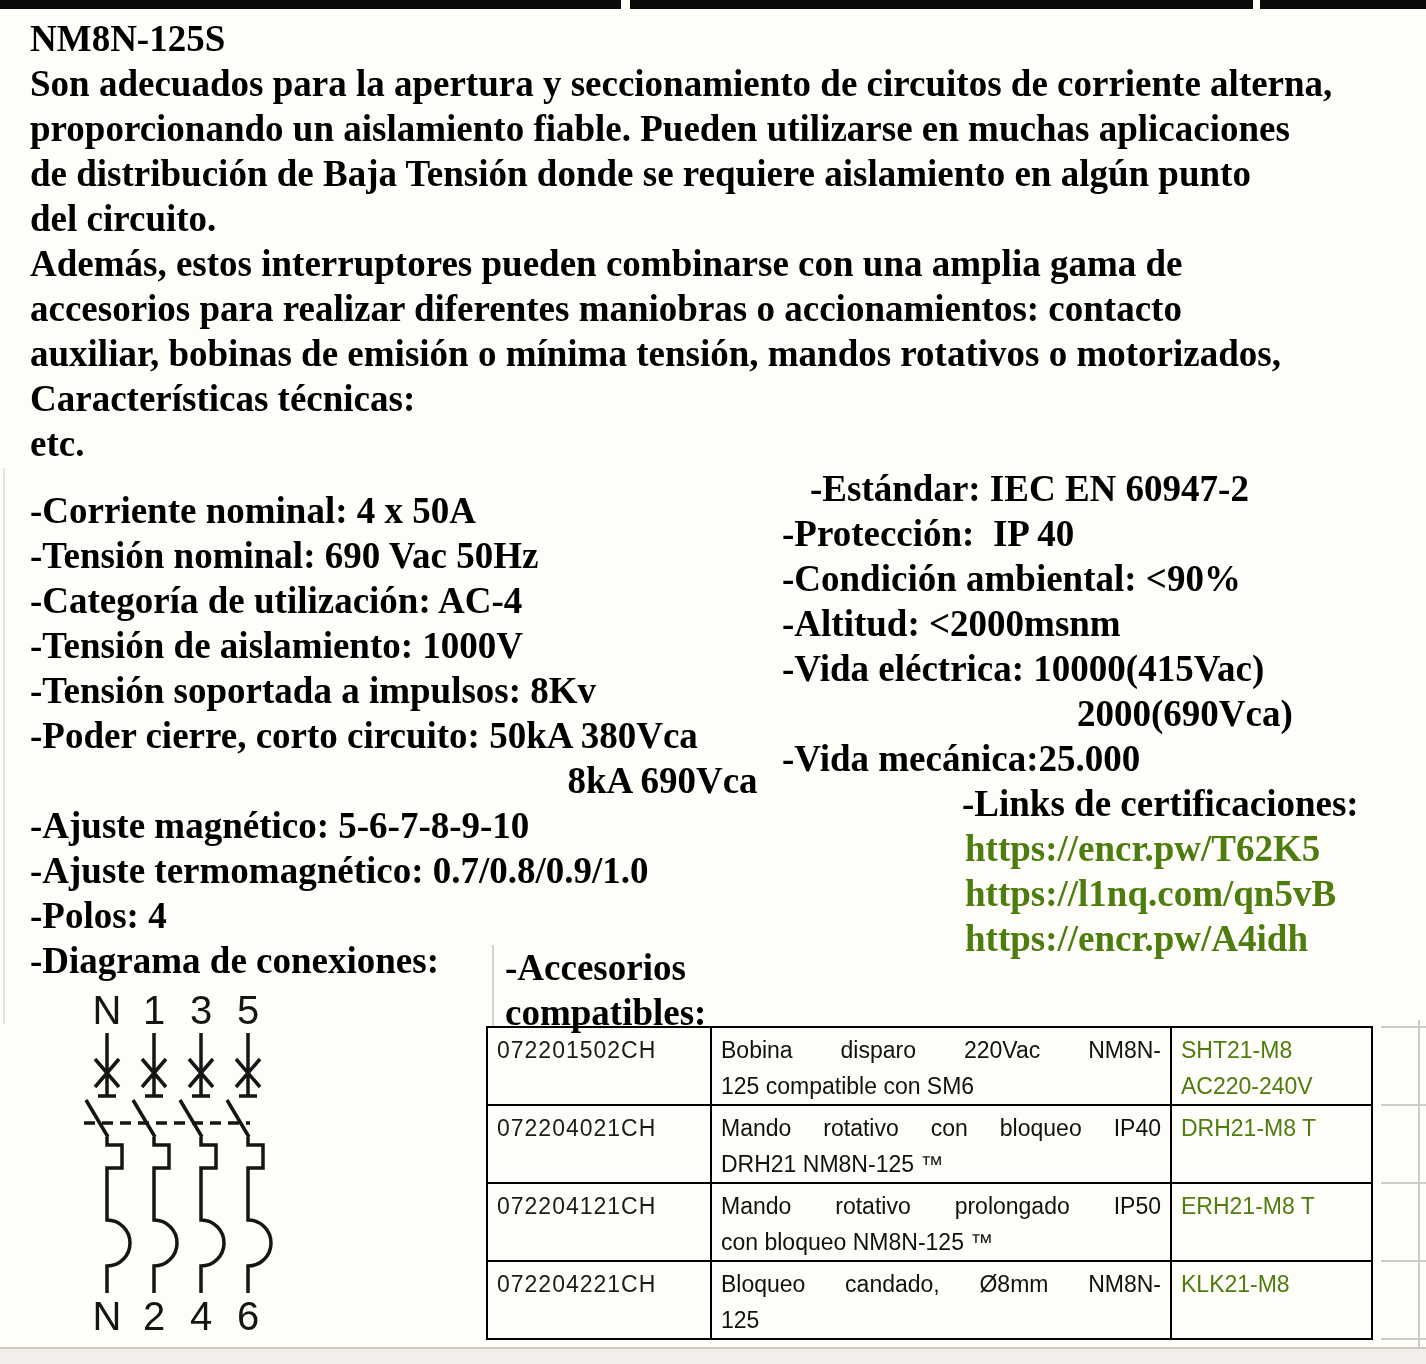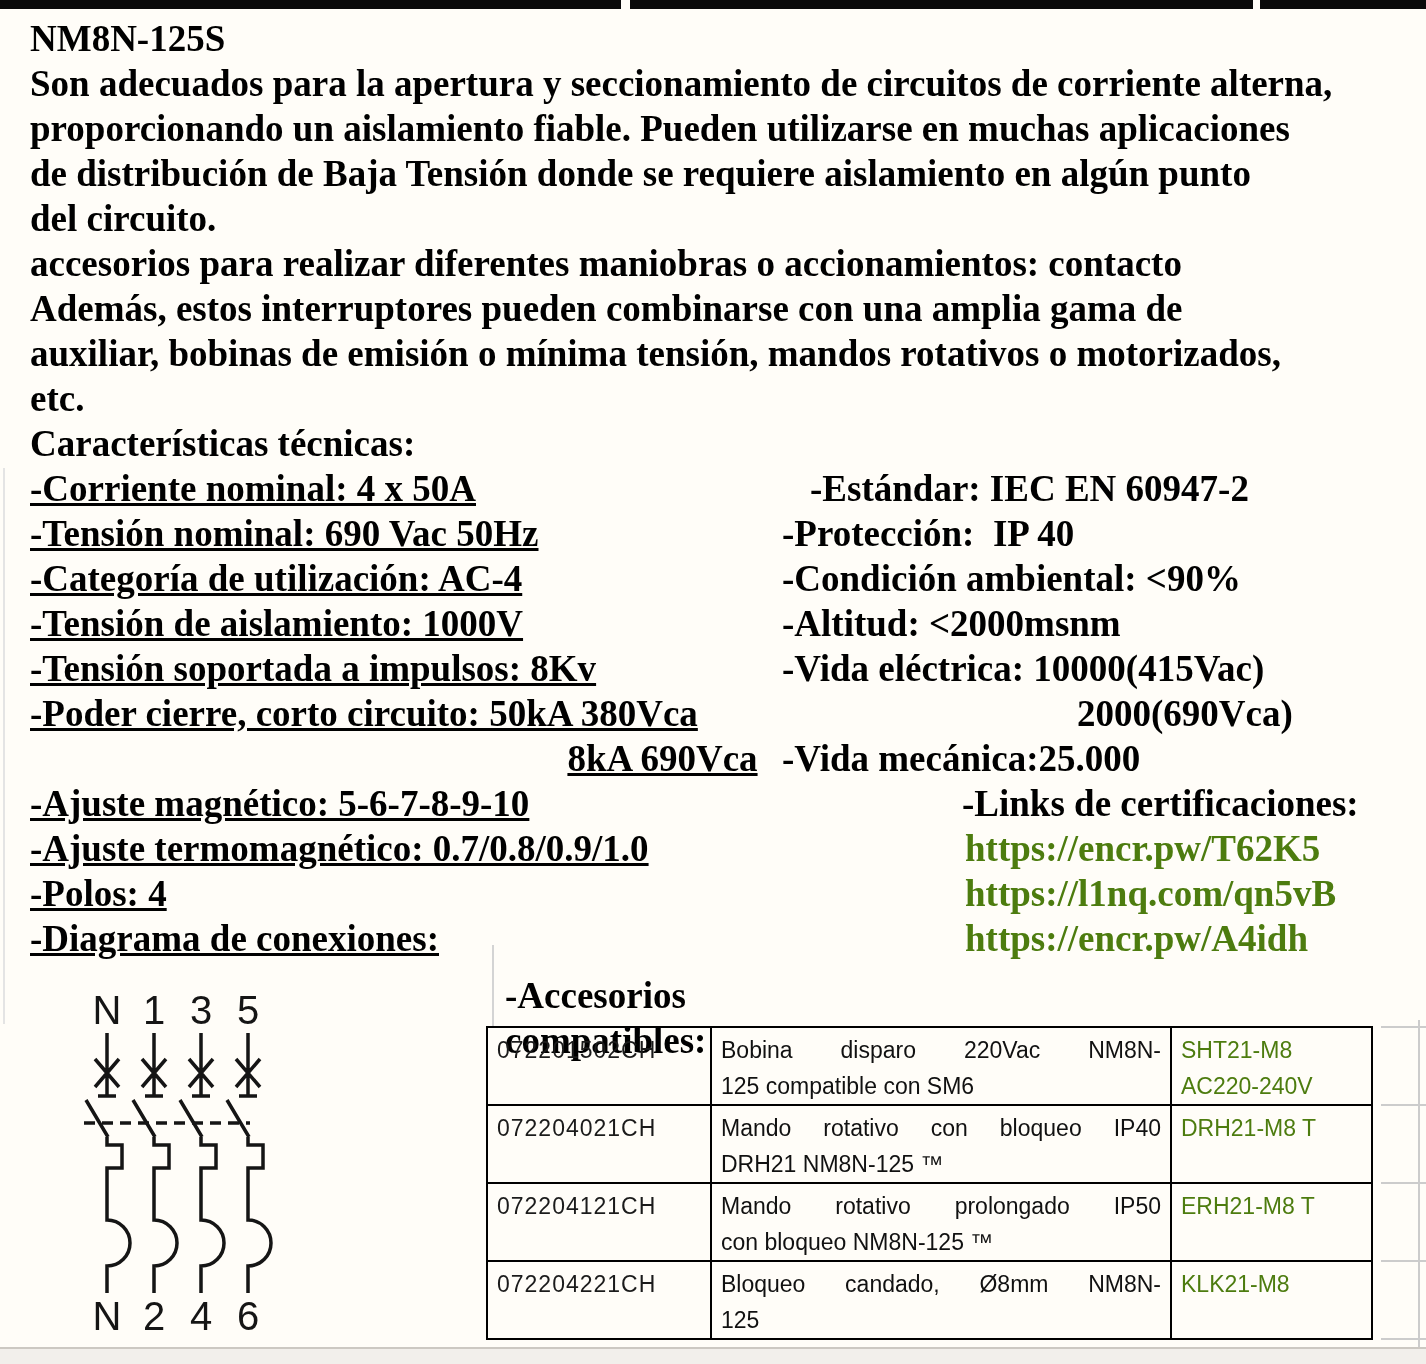--- a/index.html
+++ b/index.html
@@ -9,33 +9,33 @@
   
   .topstrip{position:absolute;left:0;top:0;width:1426px;height:9px;
     background:
       repeating-linear-gradient(90deg,#0a0a0a 0 78px,rgba(0,0,0,0) 78px 90px),
       repeating-linear-gradient(90deg,#0a0a0a 0 147px,rgba(0,0,0,0) 147px 158px);}
 
   .line{height:45px;line-height:45px;white-space:pre;}
   .serif-b{font-size:37px;font-weight:700;}
 
   .textblock{position:absolute;left:30px;top:16px;width:1386px;}
-  .specs-left{position:absolute;left:30px;top:466px;width:760px;text-decoration:underline;}
+  .specs-left{position:absolute;left:30px;top:488px;width:760px;}
   .specs-right{position:absolute;left:782px;top:466px;width:640px;}
 
   .ind15{padding-left:15px;}
   .ind28{padding-left:28px;}
   .ind180{padding-left:180px;}
   .ind183{padding-left:183px;}
   .ind295{padding-left:295px;}
   .ind505{padding-left:505px;text-align:center;}
 
   a.link{display:block;color:#4d7c0f;text-decoration:none;cursor:pointer;}
 
-  .accesorios{position:absolute;left:505px;top:945px;margin-top:28px;}
+  .accesorios{position:absolute;left:505px;top:945px;}
 
   .diagram{position:absolute;left:50px;top:978px;}
   .diagram path,.diagram line{stroke:#151515;stroke-width:3.5;fill:none;}
   .diagram text{font-family:"Liberation Sans",sans-serif;font-size:40px;fill:#151515;text-anchor:middle;}
 
   table.acc-table{position:absolute;left:486px;top:1026px;border-collapse:collapse;table-layout:fixed;}
   table.acc-table td{border:2px solid #000;vertical-align:top;padding:4px 9px 0 9px;
       font-family:"Liberation Sans",sans-serif;font-size:23px;line-height:36px;}
   td.c-code{width:204px;color:#1b1b1b;letter-spacing:1px;}
   td.c-desc{width:440px;color:#111;}
@@ -58,25 +58,25 @@
 
   <div class="topstrip"></div>
   <div class="gl gl-left"></div>
 
   <div class="textblock serif-b">
     <div class="line">NM8N-125S</div>
     <div class="line">Son adecuados para la apertura y seccionamiento de circuitos de corriente alterna,</div>
     <div class="line">proporcionando un aislamiento fiable. Pueden utilizarse en muchas aplicaciones</div>
     <div class="line">de distribución de Baja Tensión donde se requiere aislamiento en algún punto</div>
     <div class="line">del circuito.</div>
+    <div class="line">Además, estos interruptores pueden combinarse con una amplia gama de</div>
     <div class="line">accesorios para realizar diferentes maniobras o accionamientos: contacto</div>
-    <div class="line">Además, estos interruptores pueden combinarse con una amplia gama de</div>
     <div class="line">auxiliar, bobinas de emisión o mínima tensión, mandos rotativos o motorizados,</div>
+    <div class="line">Características técnicas:</div>
     <div class="line">etc.</div>
-    <div class="line">Características técnicas:</div>
   </div>
 
   <div class="specs-left serif-b">
     <div class="line">-Corriente nominal: 4 x 50A</div>
     <div class="line">-Tensión nominal: 690 Vac 50Hz</div>
     <div class="line">-Categoría de utilización: AC-4</div>
     <div class="line">-Tensión de aislamiento: 1000V</div>
     <div class="line">-Tensión soportada a impulsos: 8Kv</div>
     <div class="line">-Poder cierre, corto circuito: 50kA 380Vca</div>
     <div class="line ind505">8kA 690Vca</div>

